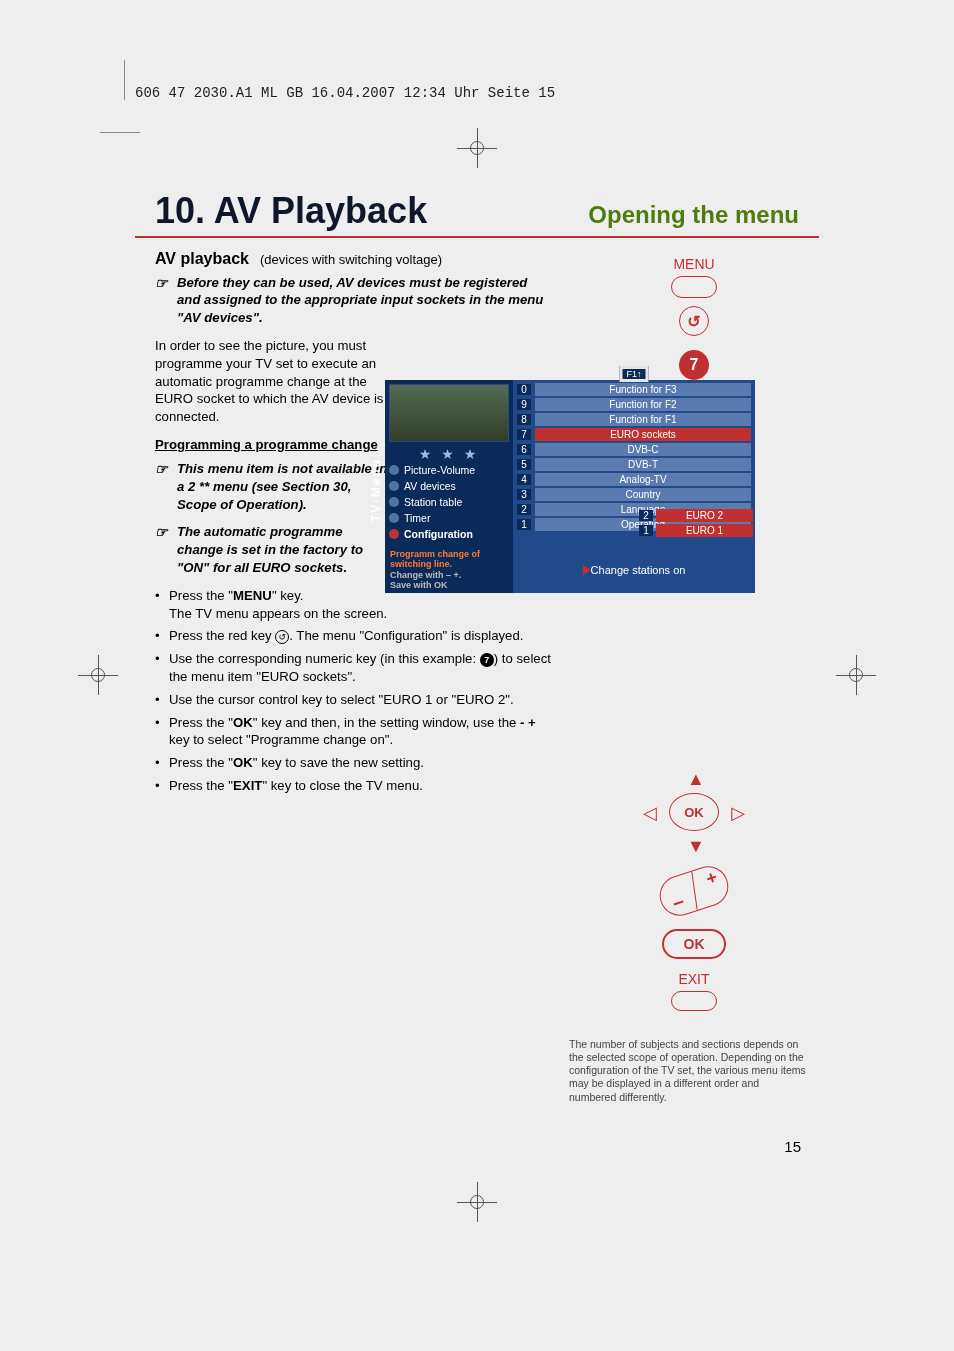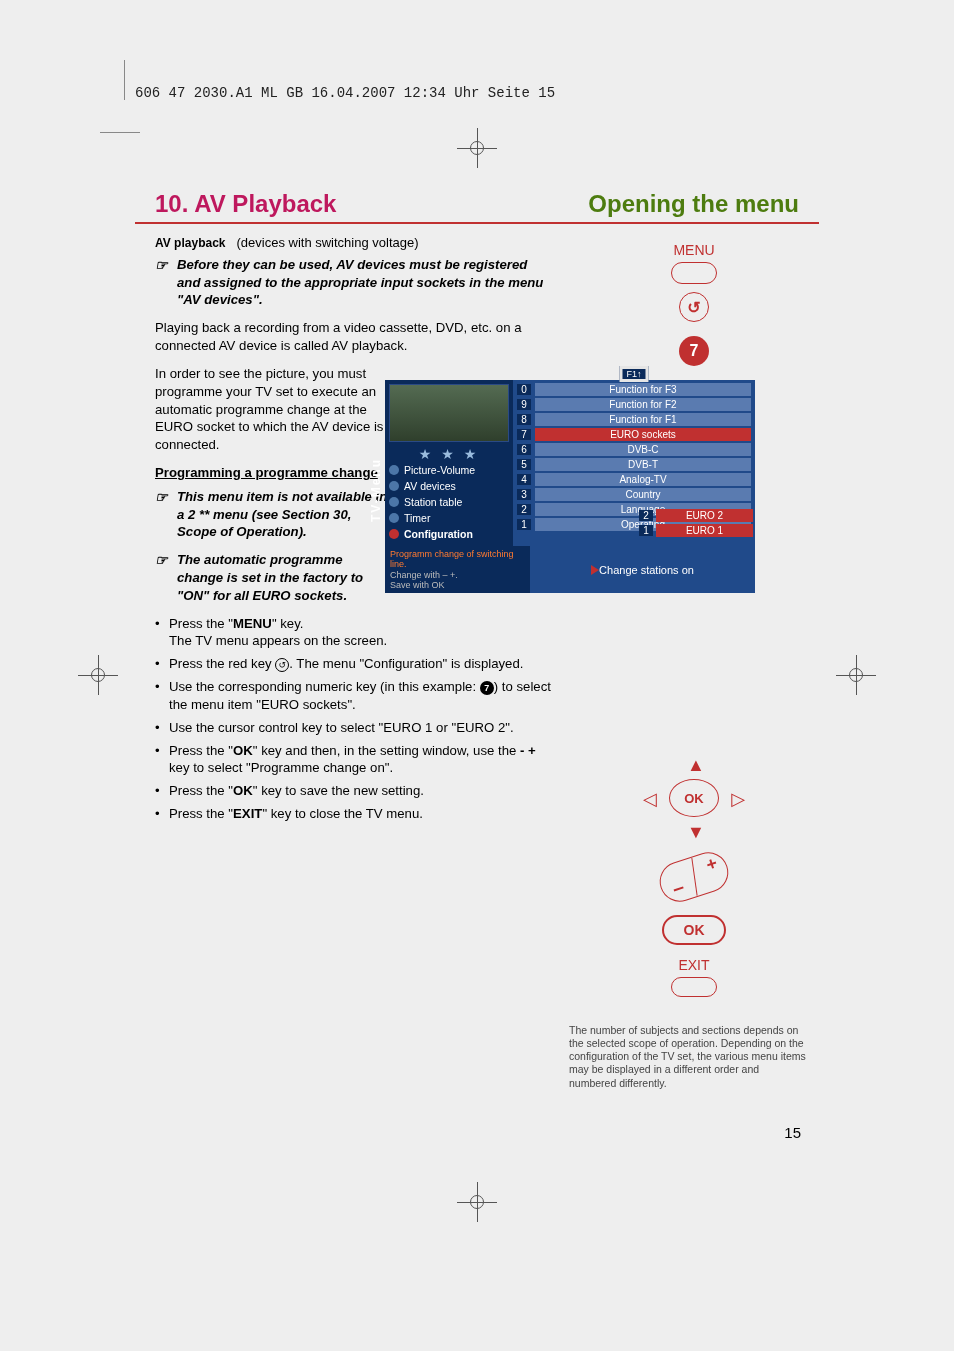--- a/index.html
+++ b/index.html
@@ -28,23 +28,23 @@
     position: absolute;
     left: 135px; right: 135px; top: 130px; bottom: 130px;
   }
   .title-row {
     display: flex;
     justify-content: space-between;
     align-items: baseline;
     padding: 60px 20px 4px 20px;
   }
   .chapter-title {
-    color: #be185d;
-    font-weight: bold;
-    font-size: 24px;
+    color: #0f172a;
+    font-weight: bold;
+    font-size: 36px;
   }
   .section-title {
     color: #4d7c0f;
     font-weight: bold;
     font-size: 24px;
   }
   .red-rule {
     height: 2px;
     background: #c03030;
     margin-bottom: 10px;
@@ -59,21 +59,21 @@
     font-size: 13.2px;
     line-height: 1.35;
     padding-left: 20px;
   }
   .right-col {
     width: 250px;
     position: relative;
   }
   .subheading {
     font-weight: bold;
-    font-size: 12px;
+    font-size: 16px;
     margin-bottom: 14px;
   }
   .subheading-note {
     font-weight: normal;
     font-size: 13px;
   }
   .pointer {
     display: inline-block;
     width: 22px;
     flex: 0 0 22px;
@@ -365,21 +365,20 @@
       <div style="margin-bottom:4px;">
         <span class="subheading">AV playback</span>
         &nbsp;&nbsp;<span class="subheading-note">(devices with switching voltage)</span>
       </div>
 
       <div class="note-block">
         <span class="pointer">☞</span>
         <span>Before they can be used, AV devices must be registered and assigned to the appropriate input sockets in the menu "AV devices".</span>
       </div>
 
-      <p style="margin-bottom:10px;">Playing back a recording from a video cassette, DVD, etc. on a connected AV device is called AV playback.</p>
 
       <p class="narrow" style="margin-bottom:8px;">In order to see the picture, you must programme your TV set to execute an automatic programme change at the EURO socket to which the AV device is connected.</p>
 
       <div class="underline-heading narrow">Programming a programme change</div>
 
       <div class="note-block narrow">
         <span class="pointer">☞</span>
         <span>This menu item is not available in a 2 ** menu (see Section 30, Scope of Operation).</span>
       </div>
 
@@ -543,21 +542,21 @@
               <span class="t">EURO 2</span>
             </div>
           <div class="row">
               <span class="n">1</span>
               <span class="t">EURO 1</span>
             </div>
         </div>
       </div>
     </div>
     <div style="display:flex;">
-      <div class="osd-hint" style="width:145px;">
+      <div class="osd-hint" style="width:128px;font-weight:bold;">
         <span>Programm change of switching line.</span><br>
         <span class="grey">Change with – +.</span><br>
         <span class="grey">Save with OK</span>
       </div>
       <div class="osd-footer" style="flex:1;">
         <span class="tri"></span>
         <span>Change stations   on</span>
       </div>
     </div>
   </div>

